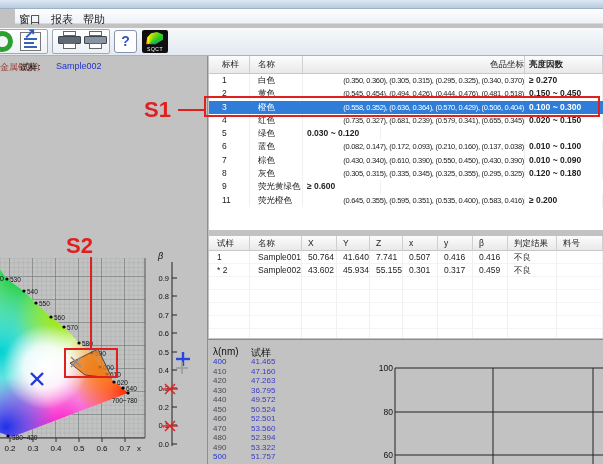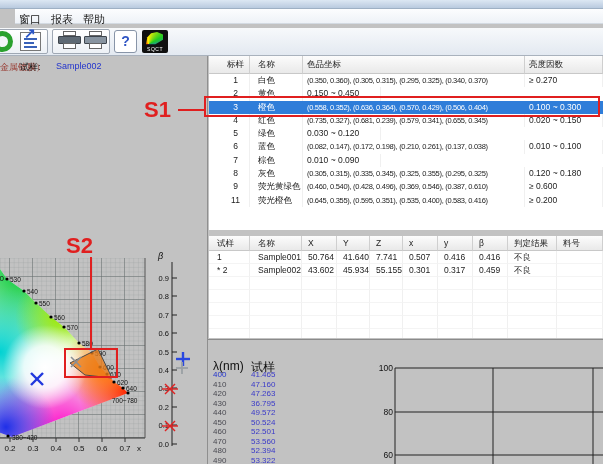--- a/index.html
+++ b/index.html
@@ -38,43 +38,43 @@
 
   
   #vsplit { left:207px; top:56px; width:1px; height:408px; background:#8f8f8f; }
 
   
   #t1 { left:209px; top:56px; width:394px; height:174px; background:#fff; overflow:hidden; }
   .thead { display:flex; height:18px; font-size:8.5px; color:#222; }
   .thead span { border-right:1px solid #cfcfcf; border-bottom:1px solid #c8c8c8; background:linear-gradient(#fcfcfc,#e9e9e9); height:18px; line-height:17px; overflow:hidden; white-space:nowrap; }
   .trow { display:flex; height:13.3px; font-size:8.5px; color:#222; }
   .trow span { height:13.3px; line-height:13.3px; border-right:1px solid #f0f0f0; overflow:hidden; white-space:nowrap; }
-  .c1 { width:41px; padding-left:13px;text-align:center; } .c2 { width:53px; padding-left:8px; }
-  .c3 { width:222px; padding-left:4px; } .c4 { width:78px; padding-left:4px; }
+  .c1 { width:41px; padding-left:13px; } .c2 { width:53px; padding-left:8px; }
+  .c3 { width:222px; padding-left:4px;text-align:right; } .c4 { width:78px; padding-left:4px;font-weight:bold; }
   .trow .c3 { font-size:7.5px; letter-spacing:-0.3px; }
   .trow.selected { background:#2f7dd9; color:#fff; }
   .trow.selected span { border-right-color:transparent; }
 
   
   #t2 { left:209px; top:236px; width:394px; height:102px; background:#fff; overflow:hidden; }
   .t2row { display:flex; height:13px; font-size:8.5px; color:#222; }
   .t2row span { height:13px; line-height:13px; border-right:1px solid #f0f0f0; border-bottom:1px solid #f4f4f4; overflow:hidden; white-space:nowrap; }
   #t2 .thead span { height:15px; line-height:14px; }
   #t2 .thead { height:15px; }
   .s1c { width:41px; padding-left:8px; } .s2c { width:52px; padding-left:8px; }
   .s3c { width:35px; padding-left:6px; } .s4c { width:33px; padding-left:6px; }
   .s5c { width:33px; padding-left:6px; } .s6c { width:35px; padding-left:6px; }
   .s7c { width:35px; padding-left:6px; } .s8c { width:35px; padding-left:6px; }
   .s9c { width:49px; padding-left:6px; } .s10c { width:46px; padding-left:6px; }
 
   #hsplit { left:208px; top:339px; width:395px; height:1px; background:#8a8a8a; }
 
   
   #spec-list { left:213px; top:346px; width:100px; }
-  .spec-head { display:flex; height:11px; font-size:12px; color:#111;margin-top:13px; }
+  .spec-head { display:flex; height:11px; font-size:10px; color:#111; }
   .spec-row { display:flex; height:9.5px; font-size:8px; }
   .spec-nm { width:38px; color:#4a4a52; }
   .spec-row.hl .spec-nm { color:#2233cc; }
   .spec-val { width:50px; color:#3a3ac8; }
 
   
   .red-note { color:#e01f1f; font-weight:bold; font-size:22px; z-index:20; }
   #s1-line { left:178px; top:109px; width:27px; height:2px; background:#e01f1f; z-index:20; }
   #s1-rect { left:204px; top:96px; width:396px; height:21px; border:2px solid #e01f1f; z-index:20; }
   #s2-line { left:90px; top:257px; width:2px; height:92px; background:#e01f1f; z-index:20; }
@@ -137,20 +137,21 @@
     </div>
     <div class="trow">
         <span class="c1">1</span>
         <span class="c2">白色</span>
         <span class="c3">(0.350, 0.360), (0.305, 0.315), (0.295, 0.325), (0.340, 0.370)</span>
         <span class="c4">≥ 0.270</span>
       </div>
     <div class="trow">
         <span class="c1">2</span>
         <span class="c2">黄色</span>
+        <span class="c3">(0.545, 0.454), (0.494, 0.426), (0.444, 0.476), (0.481, 0.518)</span>
         <span class="c4">0.150 ~ 0.450</span>
       </div>
     <div class="trow selected">
         <span class="c1">3</span>
         <span class="c2">橙色</span>
         <span class="c3">(0.558, 0.352), (0.636, 0.364), (0.570, 0.429), (0.506, 0.404)</span>
         <span class="c4">0.100 ~ 0.300</span>
       </div>
     <div class="trow">
         <span class="c1">4</span>
@@ -159,38 +160,38 @@
         <span class="c4">0.020 ~ 0.150</span>
       </div>
     <div class="trow">
         <span class="c1">5</span>
         <span class="c2">绿色</span>
         <span class="c4">0.030 ~ 0.120</span>
       </div>
     <div class="trow">
         <span class="c1">6</span>
         <span class="c2">蓝色</span>
-        <span class="c3">(0.082, 0.147), (0.172, 0.198), (0.210, 0.261), (0.137, 0.038)</span>
+        <span class="c3">(0.082, 0.147), (0.172, 0.093), (0.210, 0.160), (0.137, 0.038)</span>
         <span class="c4">0.010 ~ 0.100</span>
       </div>
     <div class="trow">
         <span class="c1">7</span>
         <span class="c2">棕色</span>
+        <span class="c3">(0.430, 0.340), (0.610, 0.390), (0.550, 0.450), (0.430, 0.390)</span>
         <span class="c4">0.010 ~ 0.090</span>
       </div>
     <div class="trow">
         <span class="c1">8</span>
         <span class="c2">灰色</span>
         <span class="c3">(0.305, 0.315), (0.335, 0.345), (0.325, 0.355), (0.295, 0.325)</span>
         <span class="c4">0.120 ~ 0.180</span>
       </div>
     <div class="trow">
         <span class="c1">9</span>
         <span class="c2">荧光黄绿色</span>
-        <span class="c3">(0.460, 0.540), (0.428, 0.496), (0.369, 0.546), (0.387, 0.610)</span>
         <span class="c4">≥ 0.600</span>
       </div>
     <div class="trow">
         <span class="c1">11</span>
         <span class="c2">荧光橙色</span>
         <span class="c3">(0.645, 0.355), (0.595, 0.351), (0.535, 0.400), (0.583, 0.416)</span>
         <span class="c4">≥ 0.200</span>
       </div>
   </div>
 

